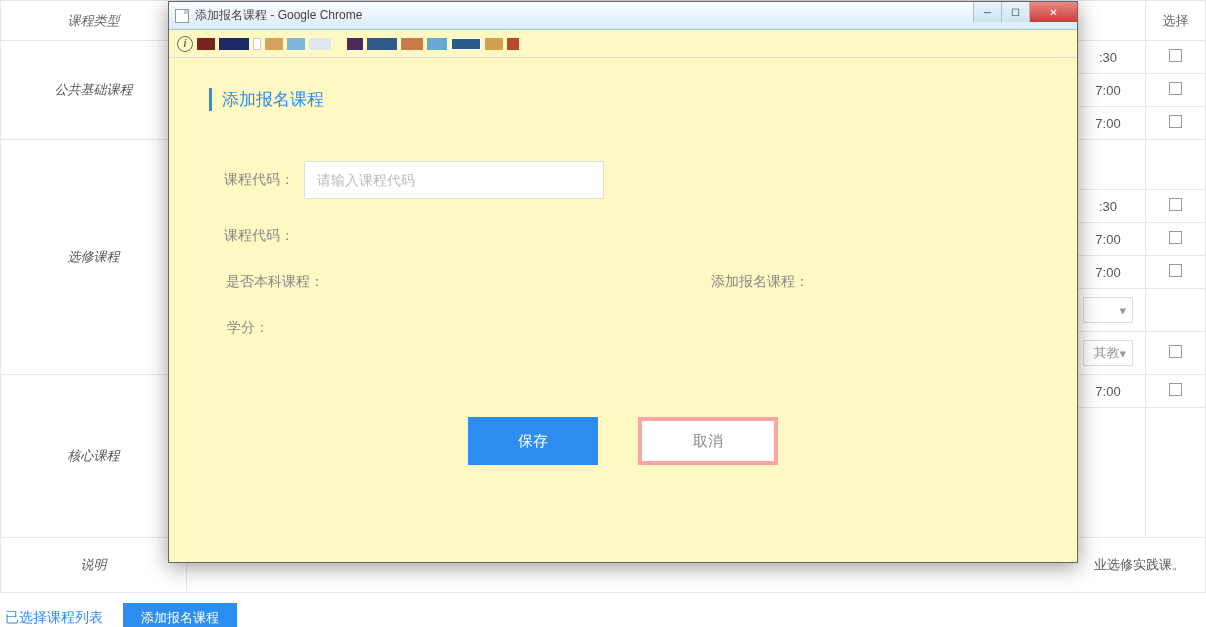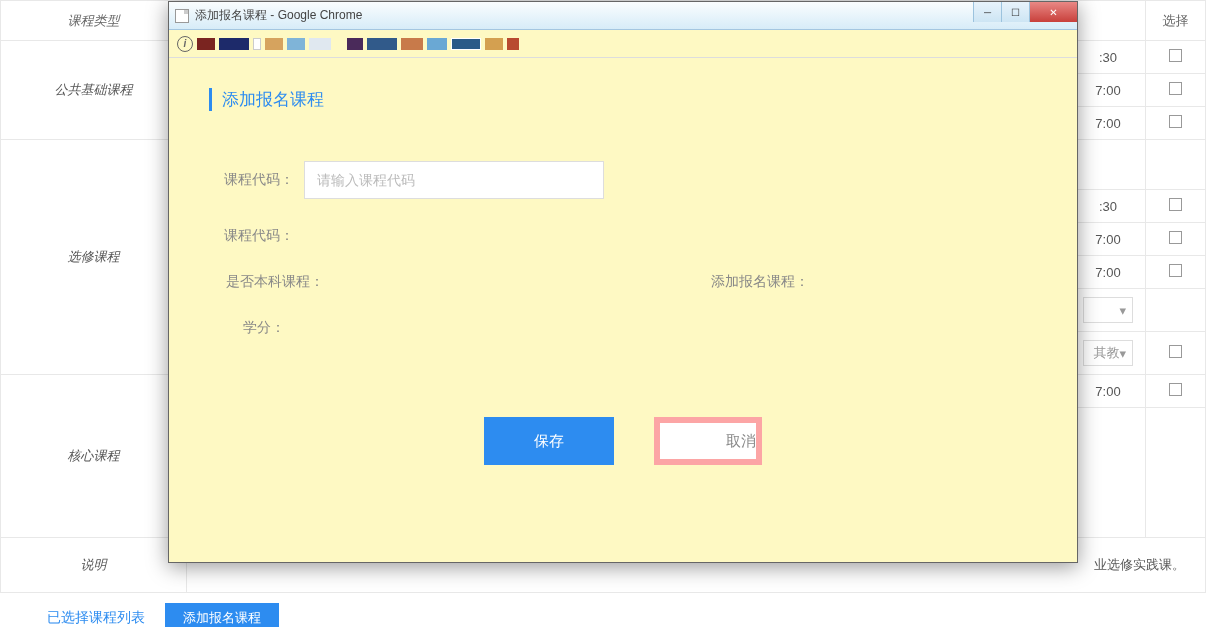--- a/index.html
+++ b/index.html
@@ -10,21 +10,21 @@
     .bg-table th, .bg-table td { border: 1px solid #e8e8e8; padding: 8px 12px; text-align: center; font-weight: normal; color: #555; }
     .bg-table th { height: 40px; color: #666; }
     .bg-table .cat-cell { width: 186px; vertical-align: middle; font-style: italic; }
     .bg-table .time-cell { width: 50px; }
     .bg-table .sel-cell { width: 60px; }
     .bg-table td.tall { height: 100px; }
     .checkbox { width: 13px; height: 13px; border: 1px solid #999; display: inline-block; background: #fff; }
     .dropdown-bg { width: 50px; height: 26px; border: 1px solid #ddd; display: inline-flex; align-items: center; justify-content: flex-end; padding-right: 6px; color: #999; }
     
     .bottom-bar { padding: 10px 0; display: flex; align-items: center; gap: 20px; }
-    .selected-list-label { color: #2d8cf0; font-size: 14px; padding-left: 23px; margin-left: 24px; }
+    .selected-list-label { color: #2d8cf0; font-size: 14px; padding-left: 5px; }
     .add-course-btn { background: #2d8cf0; color: #fff; border: none; padding: 6px 18px; font-size: 13px; cursor: pointer; }
     
     
     .modal { position: absolute; top: 1px; left: 168px; width: 910px; height: 562px; background: #fef9c3; border: 1px solid #666; box-shadow: 0 4px 20px rgba(0,0,0,0.4); }
     
     .title-bar { height: 28px; background: linear-gradient(#fafdfe, #d7ecf8); border-bottom: 1px solid #a4c6e0; display: flex; align-items: center; padding: 0 0 0 6px; position: relative; }
     .title-bar .page-icon { width: 14px; height: 14px; border: 1px solid #999; background: #fff; margin-right: 6px; position: relative; }
     .title-bar .page-icon::after { content: ""; position: absolute; top: 0; right: 0; width: 4px; height: 4px; background: #ccc; }
     .title-text { color: #444; font-size: 12px; }
     .win-controls { position: absolute; right: 0; top: 0; display: flex; height: 20px; }
@@ -44,21 +44,21 @@
     .form-row { display: flex; margin-bottom: 28px; }
     .form-group { display: flex; align-items: center; }
     .form-label { color: #888; font-size: 14px; min-width: 85px; text-align: right; margin-right: 10px; }
     .form-input { width: 300px; height: 36px; border: 1px solid #ddd; padding: 18px 12px; font-size: 14px; color: #333; }
     .form-input::placeholder { color: #bbb; }
     .col-left { flex: 0 0 500px; }
     .col-right { flex: 1; }
     
     .modal-footer { display: flex; justify-content: center; gap: 40px; margin-top: 80px; }
     .btn-save { background: #2d8cf0; color: #fff; border: none; width: 130px; height: 48px; font-size: 15px; cursor: pointer; }
-    .btn-cancel { background: #fff; color: #888; border: 6px solid #fca5a5; width: 108px; height: 48px; font-size: 15px; cursor: pointer; text-align: right; }
+    .btn-cancel { background: #fff; color: #888; border: 4px solid #fca5a5; width: 140px; height: 48px; font-size: 15px; cursor: pointer; }
   </style>
 </head>
 <body>
 
 <table class="bg-table">
   <tbody>
       <tr>
     <th class="cat-cell">课程类型</th>
     <th colspan="2"></th>
     <th class="sel-cell">选择</th>
@@ -182,21 +182,21 @@
       <div class="form-group col-left">
         <span class="form-label" style="min-width:115px">是否本科课程：</span>
       </div>
       <div class="form-group col-right" style="margin-left:-30px">
         <span class="form-label" style="min-width:130px">添加报名课程：</span>
       </div>
     </div>
 
     <div class="form-row">
       <div class="form-group col-left">
-        <span class="form-label" style="min-width:60px;text-align:center;margin-left:25px">学分：</span>
+        <span class="form-label" style="min-width:60px;text-align:right;">学分：</span>
       </div>
     </div>
 
     <div class="modal-footer">
       <button class="btn-save">保存</button>
       <button class="btn-cancel">取消</button>
     </div>
   </div>
 </div>
 

